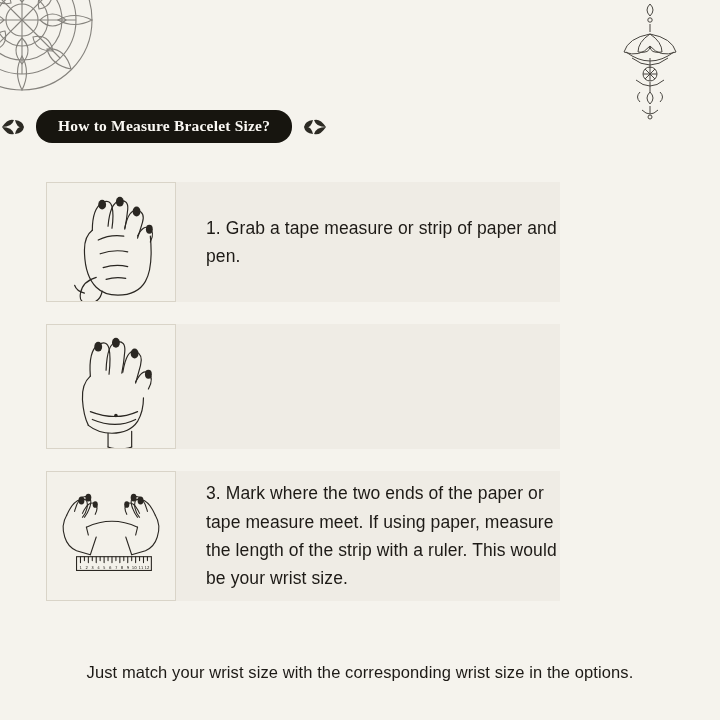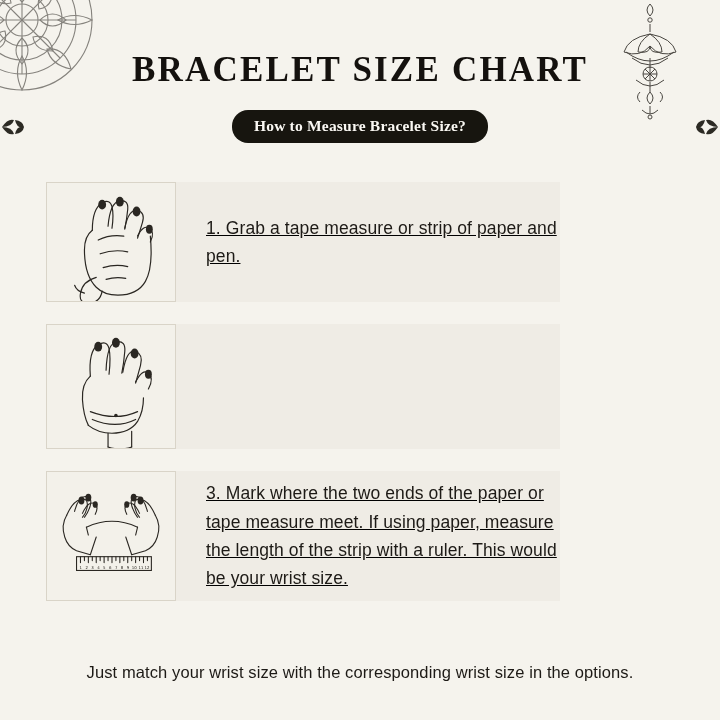--- a/index.html
+++ b/index.html
@@ -58,21 +58,21 @@
     color: #14110e;
   }
 
   .subtitle-row {
     position: absolute;
     top: 110px;
     left: 0;
     width: 720px;
     display: flex;
     align-items: center;
-    justify-content: space-between;
+    justify-content: flex-start;
     gap: 10px;
   }
   .pill {
     background: #17150f;
     color: #faf8f3;
     border-radius: 16px;
     padding: 7px 22px 8px 22px;
     font-family: "Liberation Serif", serif;
     font-weight: bold;
     font-size: 15.5px;
@@ -84,21 +84,20 @@
     height: 22px;
     opacity: 0.9;
   }
 
   
   .steps {
     position: absolute;
     top: 182px;
     left: 0;
     width: 600px;
-    text-decoration: underline;
   }
   .step {
     position: relative;
     display: flex;
     align-items: stretch;
     margin-bottom: 22px;
   }
   .step-band {
     position: absolute;
     left: 46px;
@@ -208,21 +207,20 @@
       <path d="M34 80 q14 12 28 0"></path>
       <path d="M48 82 v10"></path>
       <path d="M48 92 q-6 6 0 12 q6 -6 0 -12z"></path>
       <path d="M38 92 q-5 5 0 10 M58 92 q5 5 0 10"></path>
       <path d="M48 106 v8"></path>
       <circle cx="48" cy="117" r="2"></circle>
       <path d="M40 110 q8 8 16 0"></path>
     </g>
   </svg>
 
-  <div class="title">BRACELET SIZE CHART</div>
 
   <div class="subtitle-row">
     <svg class="flourish" viewBox="0 0 26 22">
       <g fill="#17150f">
         <path d="M2 11 q6 -9 12 -7 q-2 7 -12 7z"></path>
         <path d="M2 11 q6 9 12 7 q-2 -7 -12 -7z"></path>
         <path d="M15 4 q8 1 9 7 q-7 2 -9 -7z"></path>
         <path d="M15 18 q8 -1 9 -7 q-7 -2 -9 7z"></path>
       </g>
     </svg>

